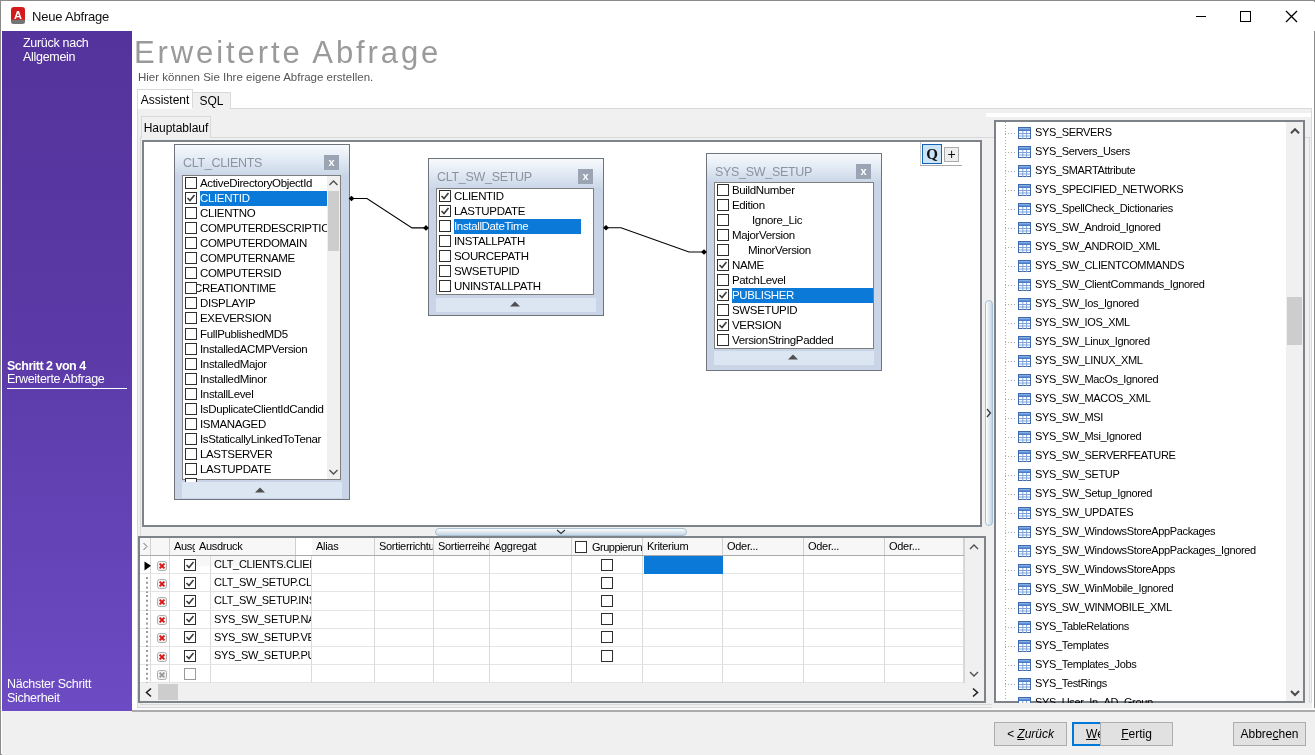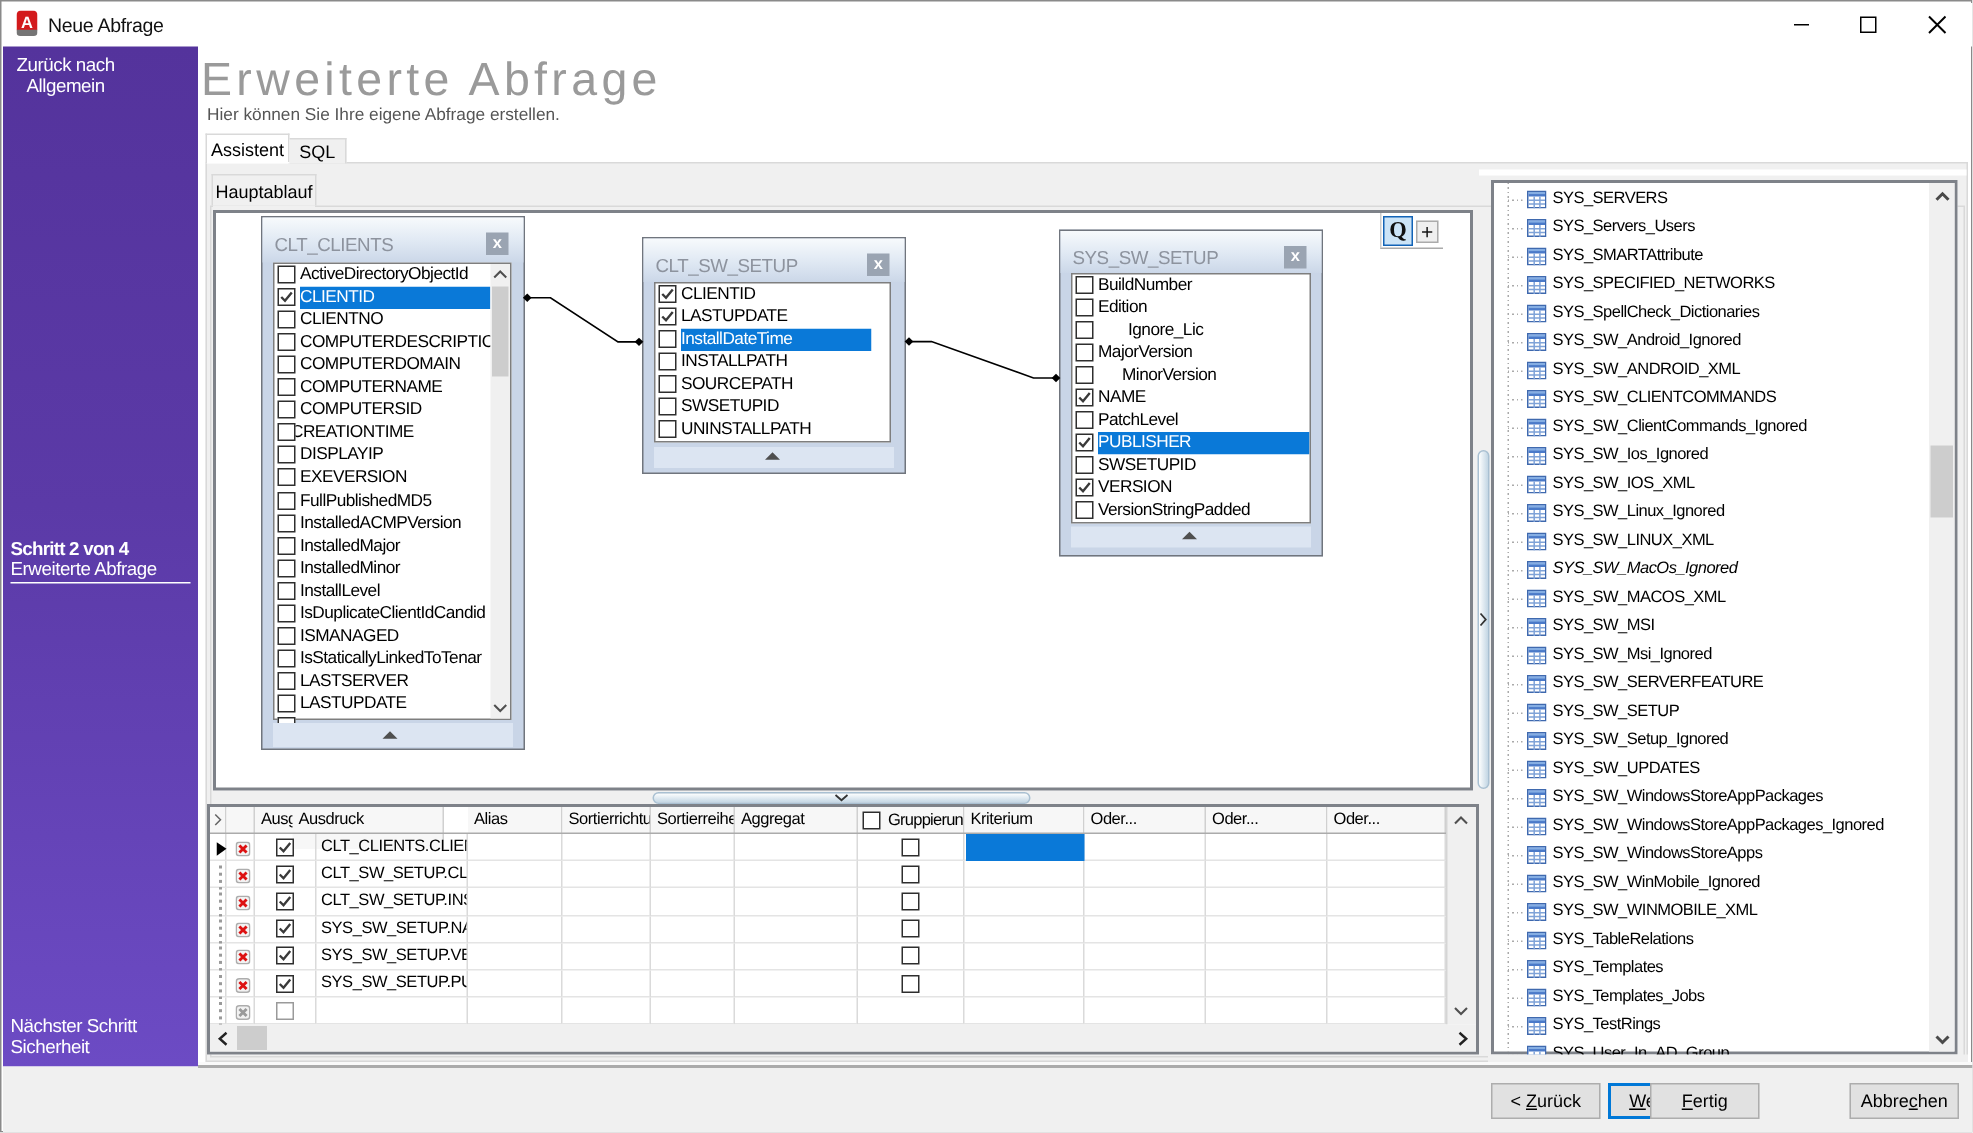--- a/index.html
+++ b/index.html
@@ -48,21 +48,21 @@
 <path d="M0,12.8 h14 v1.7 a2.5,2.5 0 0 1 -2.5,2.5 h-9 a2.5,2.5 0 0 1 -2.5,-2.5 z" fill="#757575"></path>
 <text x="7" y="11.5" font-family="Liberation Sans,sans-serif" font-size="11" font-weight="bold" fill="#fff" text-anchor="middle">A</text>
 </svg>
 <div class="abs" id="apptitle">Neue Abfrage</div>
 <div class="abs" style="left:1195px;top:14.5px;width:10px;height:1.4px;background:#000"></div>
 <div class="abs" style="left:1239px;top:10px;width:11px;height:11px;border:1.4px solid #000"></div>
 <svg class="abs" style="left:1284px;top:9px" width="13" height="13">
 <path d="M1,1 L12,12 M12,1 L1,12" stroke="#000" stroke-width="1.3"></path>
     </svg>
 <div class="abs" id="sidebar"></div>
-<div class="abs sbtxt" style="left:10px;top:36px;text-align:center;">Zurück nach<br>Allgemein</div>
+<div class="abs sbtxt" style="left:22px;top:36px;">Zurück nach<br>Allgemein</div>
 <div class="abs sbtxt" style="left:6px;top:359px;font-weight:bold;letter-spacing:-0.5px;">Schritt 2 von 4</div>
 <div class="abs sbtxt" style="left:6px;top:372px;">Erweiterte Abfrage</div>
 <div class="abs" style="left:6px;top:386.5px;width:120px;height:1.6px;background:#fff"></div>
 <div class="abs sbtxt" style="left:6px;top:677px;">Nächster Schritt<br>Sicherheit</div>
 <div class="abs" id="bigtitle">Erweiterte Abfrage</div>
 <div class="abs" id="subtitle">Hier können Sie Ihre eigene Abfrage erstellen.</div>
 <div class="abs" id="tabpane"></div>
 <div class="abs tab" style="left:136px;top:88px;width:56px;height:20px;background:#fff;border-bottom:none;line-height:20px;">Assistent</div>
 <div class="abs tab" style="left:192px;top:91px;width:38px;height:17px;background:#f0f0f0;border-left:none;border-bottom:none;line-height:16px;">SQL</div>
 <div class="abs" style="left:137px;top:107px;width:55px;height:1px;background:#fff"></div>
@@ -638,21 +638,21 @@
 <path d="M1,6.5 h11 M1,9 h11 M4.8,4 v8 M8.6,4 v8" stroke="#7fa3d8" stroke-width="1"></path>
 </svg>
 <div class="treeitem" style="left:1034px;top:353.0px;">SYS_SW_LINUX_XML</div>
 <div class="abs" style="left:1004px;top:378.5px;width:10px;height:1px;background-image:repeating-linear-gradient(90deg,#aaa 0,#aaa 1px,transparent 1px,transparent 3px);"></div>
 <svg class="abs" style="left:1017px;top:372.5px" width="13" height="12">
 <rect x="0.5" y="0.5" width="12" height="11" fill="#fff" stroke="#3f69ae"></rect>
 <rect x="1" y="1" width="11" height="3" fill="#4a7ac9"></rect>
 <rect x="1" y="1" width="11" height="1.4" fill="#85aee3"></rect>
 <path d="M1,6.5 h11 M1,9 h11 M4.8,4 v8 M8.6,4 v8" stroke="#7fa3d8" stroke-width="1"></path>
 </svg>
-<div class="treeitem" style="left:1034px;top:372.0px;font-style:italic;">SYS_SW_MacOs_Ignored</div>
+<div class="treeitem" style="left:1034px;top:372.0px;">SYS_SW_MacOs_Ignored</div>
 <div class="abs" style="left:1004px;top:397.5px;width:10px;height:1px;background-image:repeating-linear-gradient(90deg,#aaa 0,#aaa 1px,transparent 1px,transparent 3px);"></div>
 <svg class="abs" style="left:1017px;top:391.5px" width="13" height="12">
 <rect x="0.5" y="0.5" width="12" height="11" fill="#fff" stroke="#3f69ae"></rect>
 <rect x="1" y="1" width="11" height="3" fill="#4a7ac9"></rect>
 <rect x="1" y="1" width="11" height="1.4" fill="#85aee3"></rect>
 <path d="M1,6.5 h11 M1,9 h11 M4.8,4 v8 M8.6,4 v8" stroke="#7fa3d8" stroke-width="1"></path>
 </svg>
 <div class="treeitem" style="left:1034px;top:391.0px;">SYS_SW_MACOS_XML</div>
 <div class="abs" style="left:1004px;top:416.5px;width:10px;height:1px;background-image:repeating-linear-gradient(90deg,#aaa 0,#aaa 1px,transparent 1px,transparent 3px);"></div>
 <svg class="abs" style="left:1017px;top:410.5px" width="13" height="12">
@@ -788,16 +788,16 @@
 <svg class="abs" style="left:1287px;top:125px" width="14" height="10">
       <path d="M3,7.2 L7,3.2 L11,7.2" stroke="#4a4a4a" stroke-width="2" fill="none"></path>
     </svg>
 <svg class="abs" style="left:1287px;top:687px" width="14" height="10">
       <path d="M3,3 L7,7 L11,3" stroke="#4a4a4a" stroke-width="2" fill="none"></path>
     </svg>
 <div class="sbthumb" style="left:1286px;top:296px;width:15px;height:48px;"></div>
 <div class="abs" style="left:1px;top:710px;width:1313px;height:44px;background:#f0f0f0;"></div>
 <div class="abs" style="left:131px;top:708.5px;width:1183px;height:2px;background:#ababab;"></div>
 <div class="abs" style="left:131px;top:707px;width:1183px;height:1.5px;background:#fafafa;"></div>
-<div class="btn" style="left:993px;top:721px;">&lt; <u>Z</u>urück</div>
+<div class="btn" style="left:993px;top:721px;font-style:italic;">&lt; <u>Z</u>urück</div>
 <div class="btn" style="left:1071px;top:721px;border:2px solid #0078d7;line-height:20px;"><u>W</u>eiter &gt;</div>
 <div class="btn" style="left:1099px;top:721px;"><u>F</u>ertig</div>
 <div class="btn" style="left:1232px;top:721px;">Abbre<u>c</u>hen</div>
 </div>
 </body></html>

